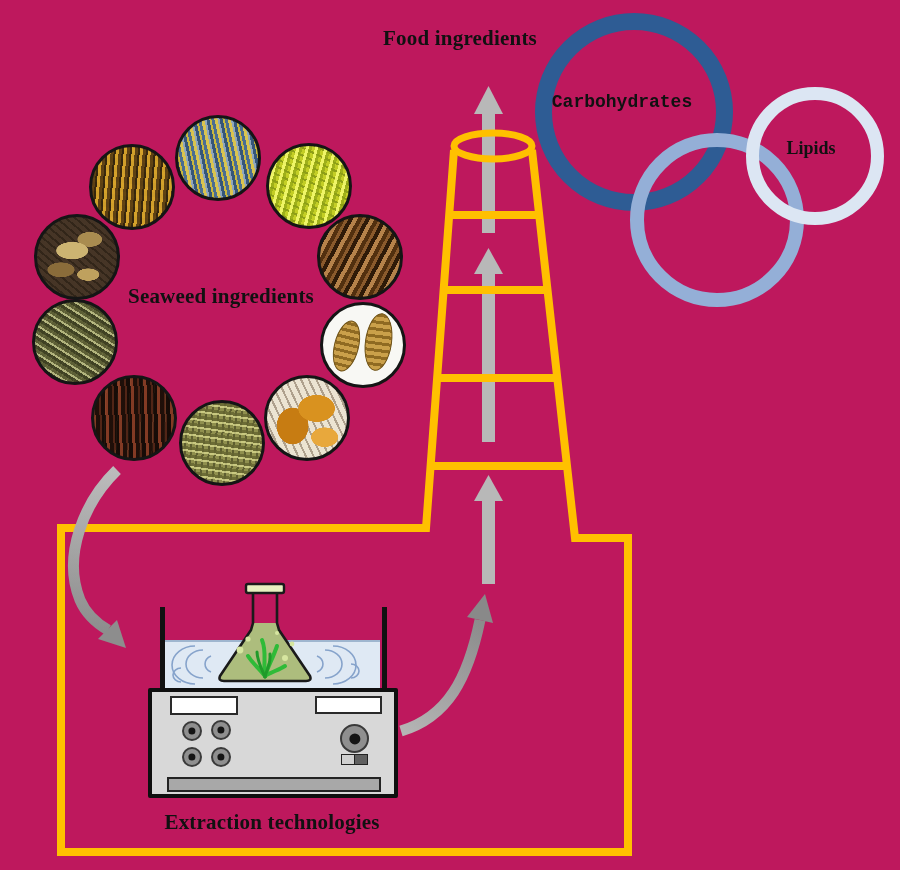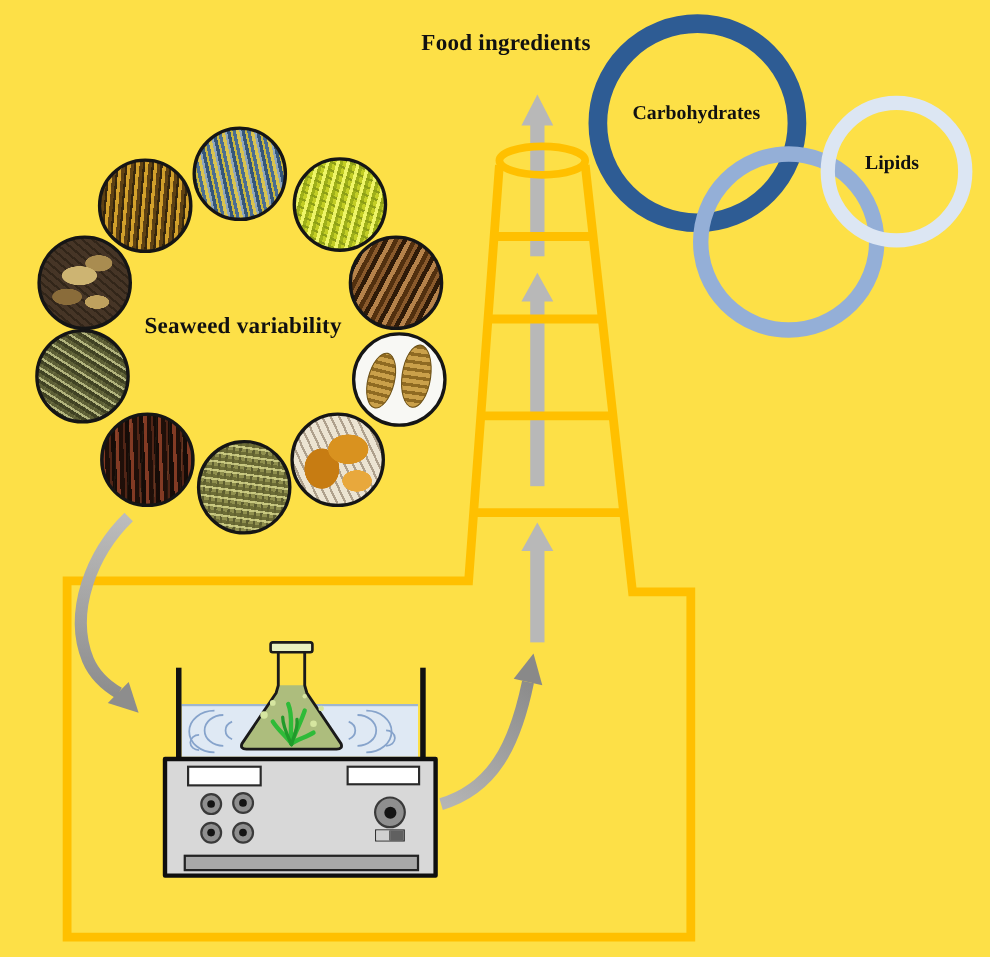--- a/index.html
+++ b/index.html
@@ -1,17 +1,17 @@
 <!DOCTYPE html>
 <html><head>
 <meta charset="utf-8">
 <style>
   html,body{margin:0;padding:0;background:#ffffff;}
   .stage{
-    position:relative;width:900px;height:870px;background:#fde047;overflow:hidden;
+    position:relative;width:900px;height:870px;background:#be185d;overflow:hidden;
     font-family:"Liberation Serif","DejaVu Serif",serif;
   }
   .overlay{position:absolute;left:0;top:0;z-index:1;}
 
   
   .title{
     position:absolute;z-index:30;text-align:center;
     font-weight:bold;font-size:21px;color:#111;letter-spacing:.2px;
   }
   .ring-label{
@@ -136,26 +136,27 @@
         <polygon points="126,648 98,639 117,620" fill="#8d8d8d" stroke="none"></polygon>
       </g>
       <g>
         <path d="M 401 731 C 448 717, 468 678, 480 620" stroke="url(#gradR)" stroke-width="11"></path>
         <polygon points="485,594 493,623 467,617" fill="#898989" stroke="none"></polygon>
       </g>
     </g>
   </svg>
 
   <div class="title" style="left:340px;top:26px;width:240px;">Food ingredients</div>
-  <div class="title" style="left:101px;top:284px;width:240px;z-index:7;">Seaweed variability</div>
+  <div class="title" style="left:101px;top:284px;width:240px;z-index:7;">Seaweed ingredients</div>
+  <div class="title" style="left:132px;top:810px;width:280px;">Extraction technologies</div>
 
   <div class="ring ring-carbs"></div>
   <div class="ring ring-prots"></div>
   <div class="ring ring-lipid"></div>
-  <div class="ring-label" style="left:533px;top:92px;width:200px;">Carbohydrates</div>
+  <div class="ring-label" style="left:522px;top:92px;width:200px;font-family:Liberation Mono, monospace;">Carbohydrates</div>
   <div class="ring-label" style="left:711px;top:138px;width:200px;">Lipids</div>
 
   <div>
     <div class="sw sw-fucus"></div>
     <div class="sw sw-rockweed"></div>
     <div class="sw sw-eelgrass"></div>
     <div class="sw sw-green-branch"></div>
     <div class="sw sw-kelp-blades"></div>
     <div class="sw sw-pods">
       <div class="pod pod1"></div>

